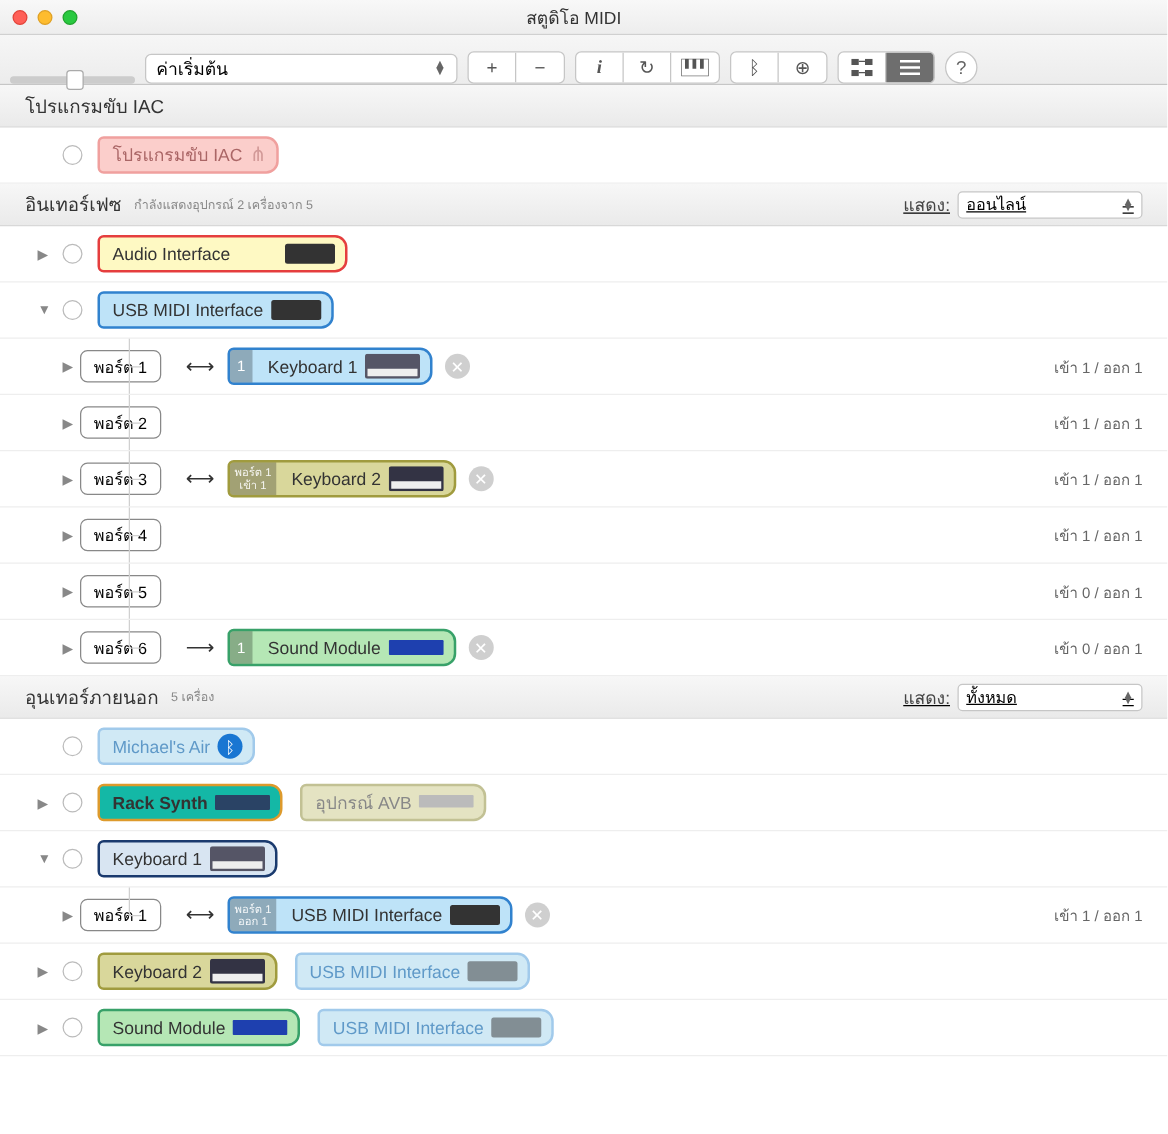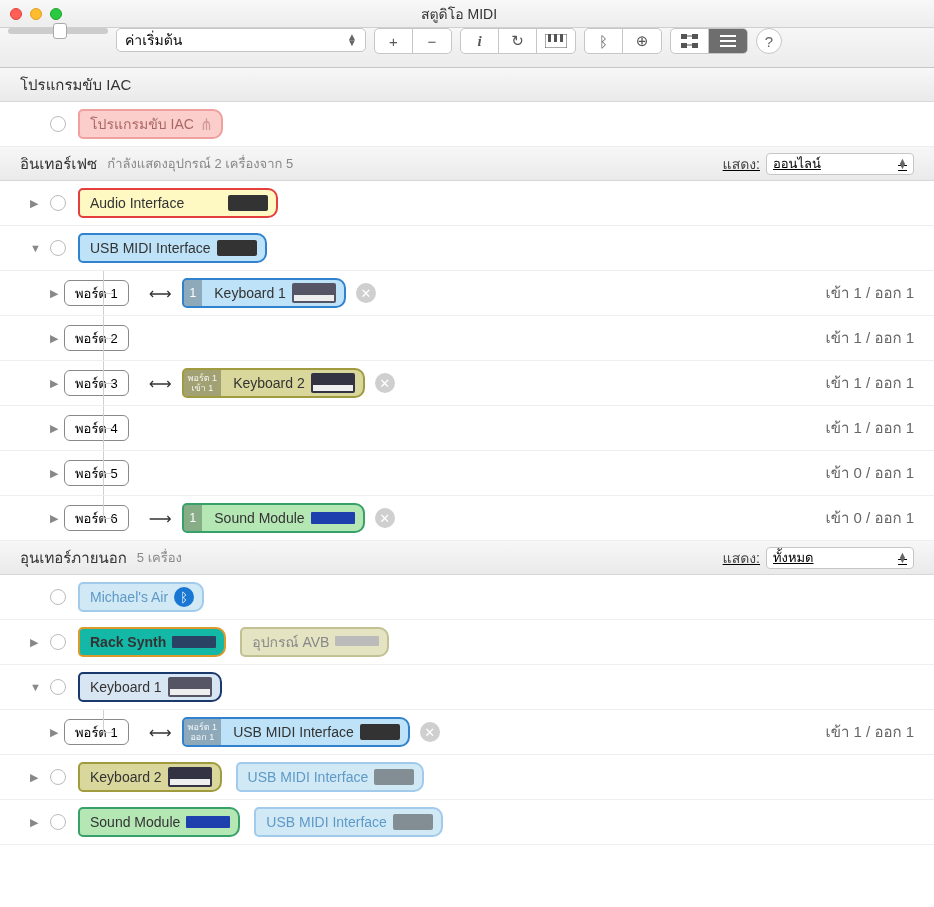--- a/index.html
+++ b/index.html
@@ -8,46 +8,46 @@
 
 .titlebar { height: 28px; background: linear-gradient(#f8f8f8, #ededed); border-bottom: 1px solid #d0d0d0; display: flex; align-items: center; padding: 0 10px; position: relative; }
 .traffic { display: flex; gap: 8px; }
 .traffic span { width: 12px; height: 12px; border-radius: 50%; display: block; }
 .t-close { background: #ff5f57; border: 1px solid #e24238; }
 .t-min { background: #febc2e; border: 1px solid #dfa023; }
 .t-max { background: #29c940; border: 1px solid #1fa32c; }
 .title { position: absolute; left: 0; right: 16px; text-align: center; font-size: 14px; color: #333; }
 
 
-.toolbar { height: 40px; background: linear-gradient(#f6f6f6, #ececec); border-bottom: 1px solid #c6c6c6; display: flex; align-items: flex-start; padding: 0 8px; gap: 8px; }
+.toolbar { height: 40px; background: linear-gradient(#f6f6f6, #ececec); border-bottom: 1px solid #c6c6c6; display: flex; align-items: flex-end; padding: 0 8px; gap: 8px; }
 .zoom-slider { width: 100px; height: 6px; background: #ccc; border-radius: 3px; position: relative; }
 .zoom-thumb { position: absolute; left: 45px; top: -5px; width: 14px; height: 16px; background: #fff; border: 1px solid #aaa; border-radius: 3px; }
 .preset { flex: 0 0 250px; height: 24px; background: #fff; border: 1px solid #c6c6c6; border-radius: 5px; font-size: 14px; padding: 2px 8px; display: flex; align-items: center; justify-content: space-between; }
 .preset .arrows { font-size: 10px; color: #666; line-height: 6px; }
 .btn-group { display: flex; border: 1px solid #c6c6c6; border-radius: 5px; overflow: hidden; background: #fff; }
 .tbtn { width: 38px; height: 24px; display: flex; align-items: center; justify-content: center; border-right: 1px solid #c6c6c6; color: #555; font-size: 15px; cursor: pointer; }
 .btn-group .tbtn:last-child { border-right: none; }
 .tbtn.dark { background: #6e6e6e; color: #fff; }
 .spacer { flex: 1; }
 .help-btn { width: 26px; height: 26px; border-radius: 50%; border: 1px solid #c6c6c6; background: #fff; display: flex; align-items: center; justify-content: center; color: #666; font-size: 15px; cursor: pointer; }
 
 
 .section-head { height: 34px; background: linear-gradient(#f7f7f7, #eaeaea); border-bottom: 1px solid #d8d8d8; display: flex; align-items: center; padding: 0 20px; font-size: 15px; }
 .section-head .st { font-weight: 500; color: #333; }
-.section-head .sub { color: #888; margin-left: 10px; font-size: 13px; }
+.section-head .sub { color: #888; margin-left: 10px; font-size: 10px; }
 .show-filter { display: flex; align-items: center; gap: 6px; text-decoration: underline; }
 .show-filter .sel { width: 148px; height: 22px; border: 1px solid #c6c6c6; border-radius: 4px; background: #fff; font-size: 13px; display: flex; align-items: center; justify-content: space-between; padding: 0 6px; gap: 4px; }
 .sel .arrows { font-size: 9px; color: #666; line-height: 5px; }
 
 
 .row { height: 45px; border-bottom: 1px solid #eee; display: flex; align-items: center; padding: 0 20px 0 30px; position: relative; }
 .disc { width: 12px; color: #888; font-size: 11px; margin-right: 2px; cursor: pointer; }
 .radio { width: 16px; height: 16px; border: 1px solid #bbb; border-radius: 50%; margin: 0 12px 0 6px; background: #fff; cursor: pointer; }
 .indent1 { margin-left: 20px; }
-.row .io { margin-left: auto; color: #666; font-size: 15px; }
+.row .io { margin-left: auto; color: #666; font-size: 12px; }
 
 .device { height: 30px; border: 2px solid; border-radius: 5px 10px 10px 5px; display: flex; align-items: center; font-size: 14px; padding: 0 8px 0 10px; gap: 6px; cursor: pointer; }
 .device .icon { width: 40px; height: 16px; background: #333; border-radius: 2px; }
 .dev-red { background: #fef9c3; border-color: #e53e3e; color: #333; gap: 44px; }
 .dev-red-light { background: #fbcecb; border-color: #f0a09e; color: #aa6666; }
 .dev-blue { background: #bee3f8; border-color: #3182ce; color: #333; }
 .dev-blue-light { background: #d0e9f5; border-color: #a1caeb; color: #5f99c8; }
 .dev-olive { background: #d9d79b; border-color: #a09b3e; color: #333; }
 .dev-olive-light { background: #e4e3c2; border-color: #c2c194; color: #888; }
 .dev-green { background: #b5e7b5; border-color: #38a169; color: #333; }

